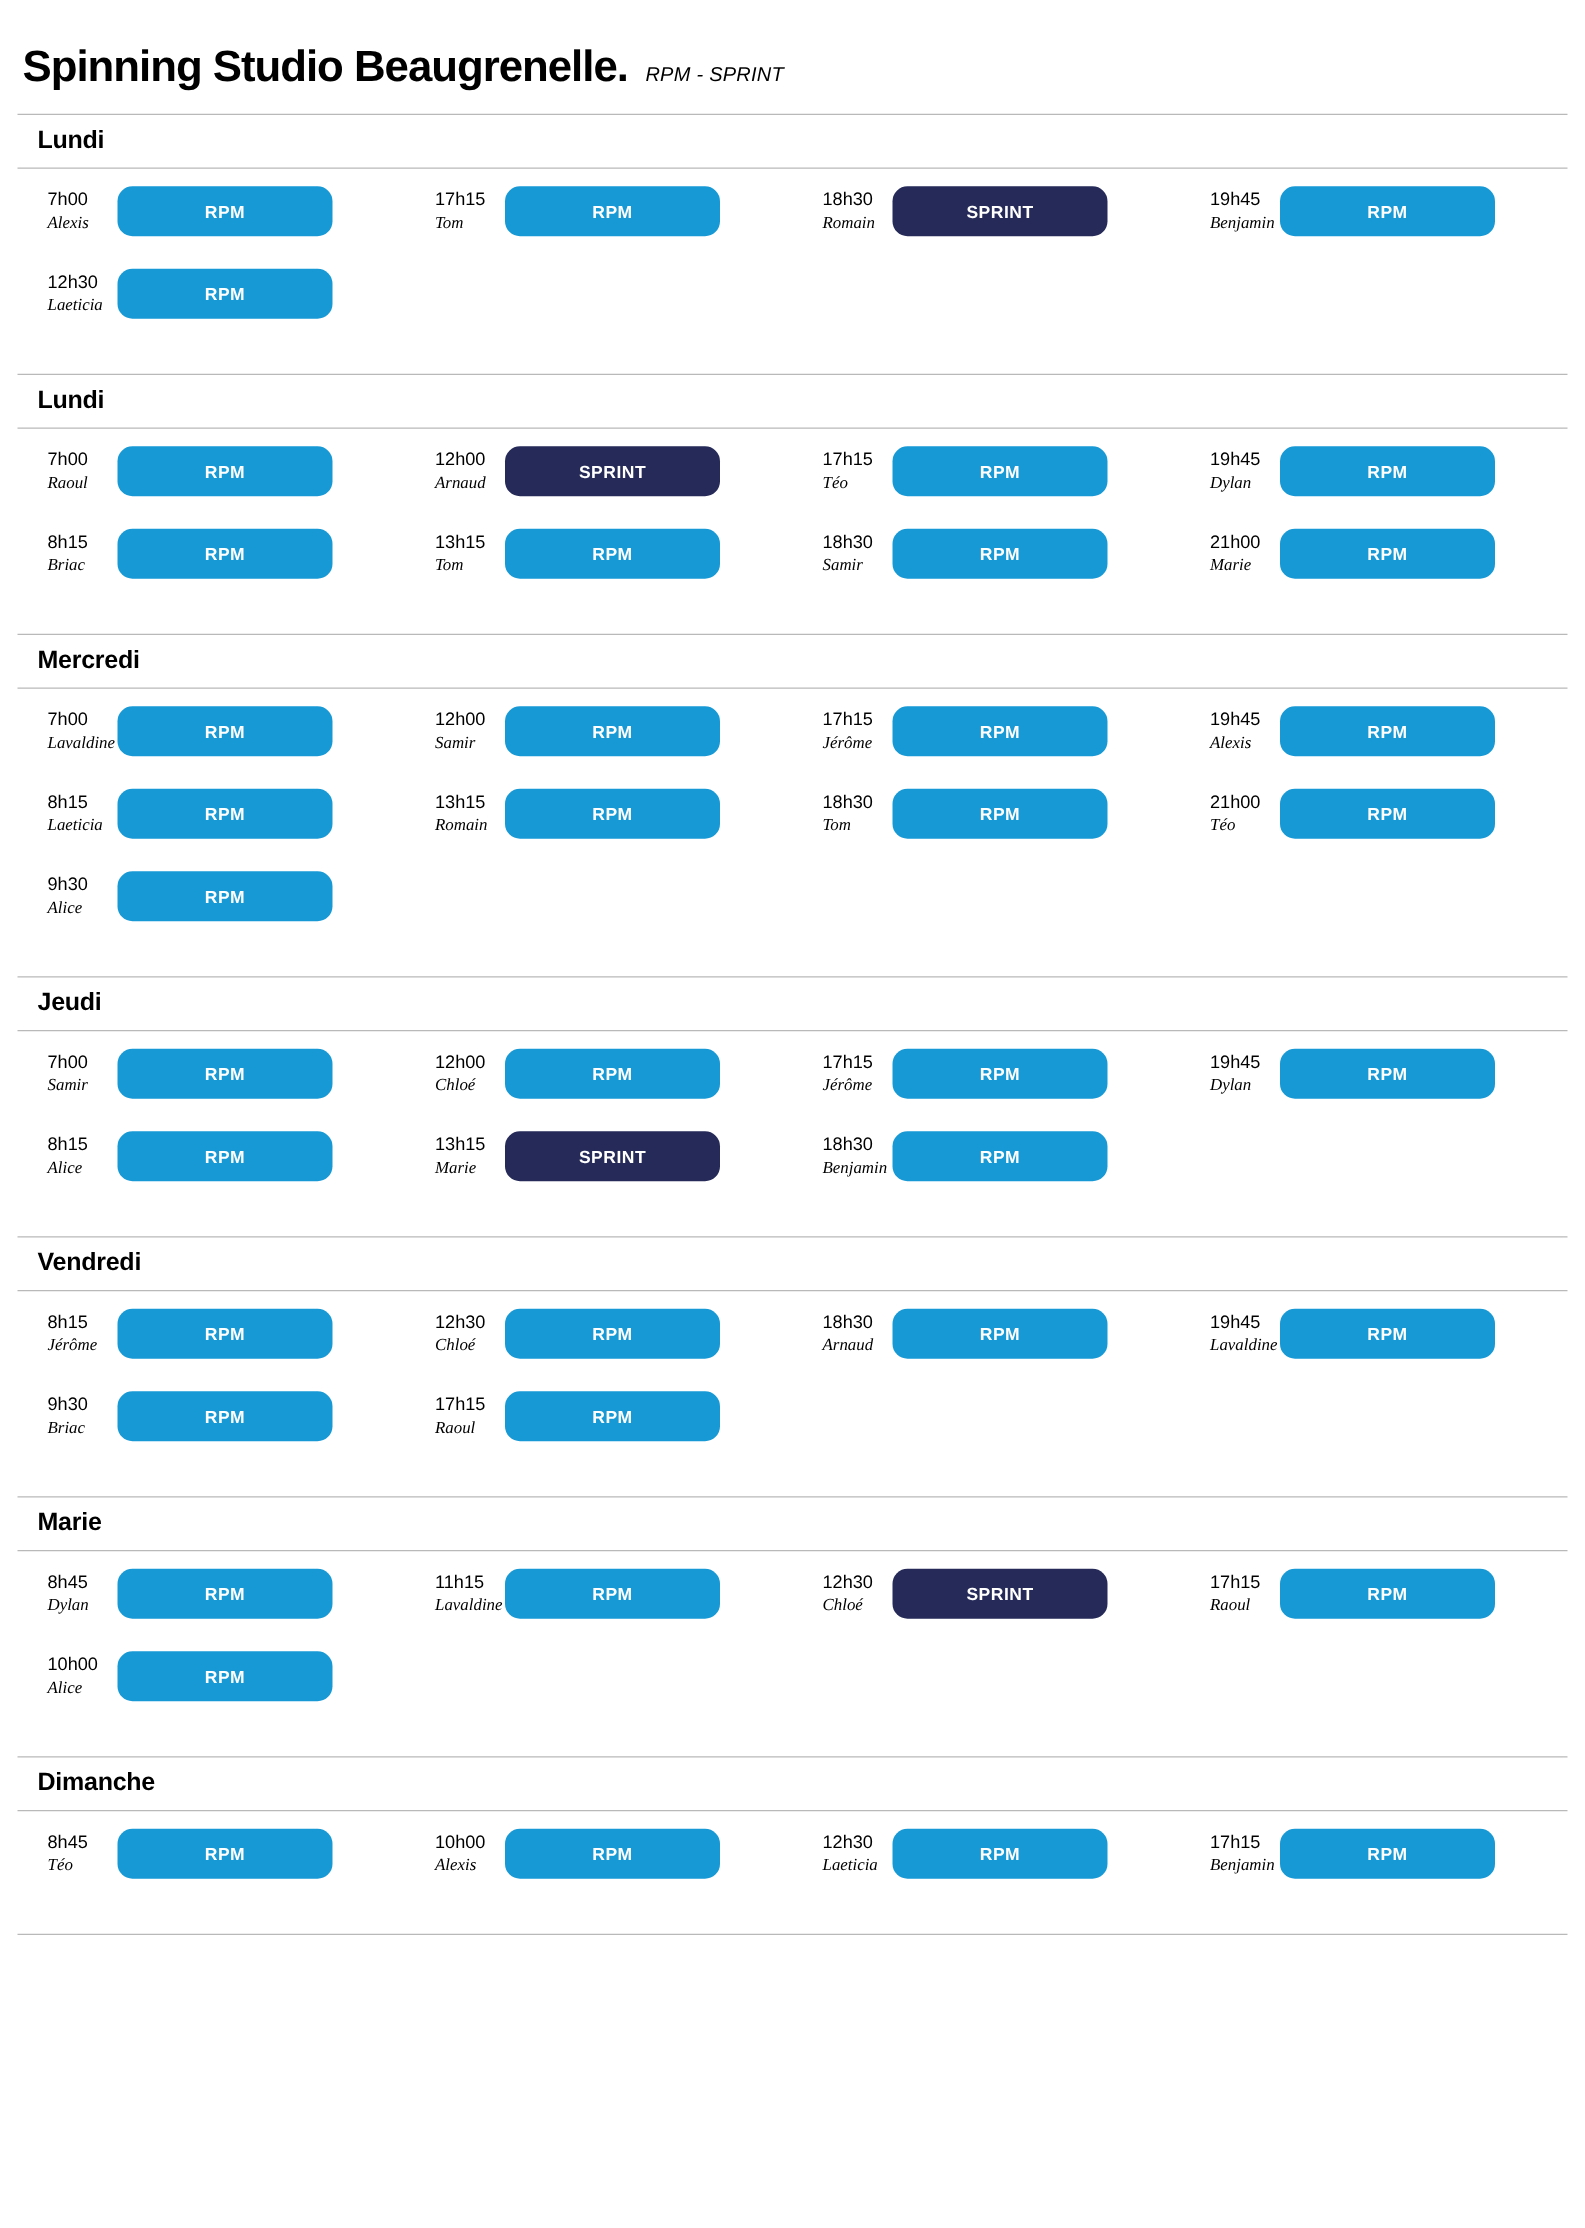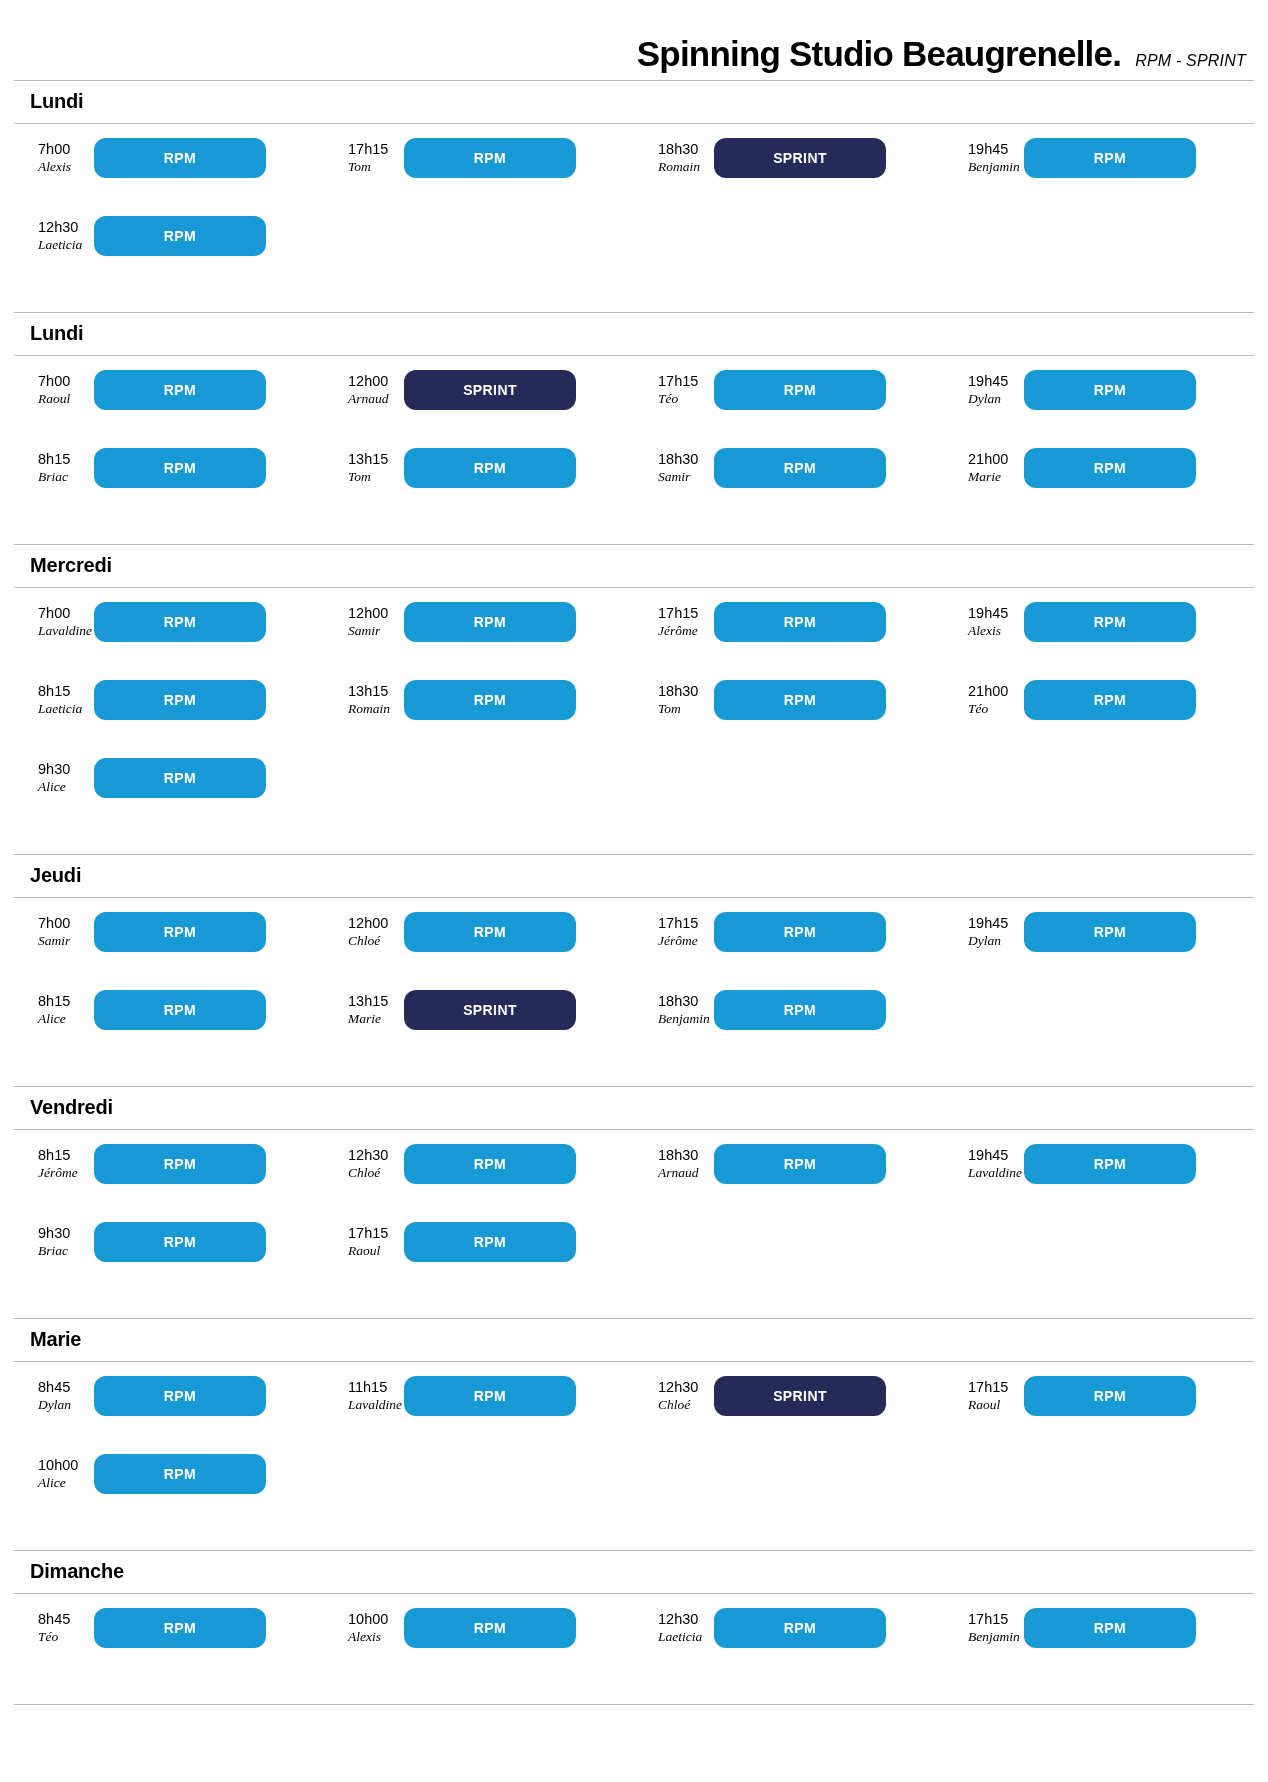--- a/index.html
+++ b/index.html
@@ -14,22 +14,21 @@
   .page {
     width: 1268px;
     padding: 36px 0 0 0;
     position: relative;
   }
   
   .header {
     display: flex;
     align-items: baseline;
     padding: 0 22px 0 18px;
-    margin-bottom: 9px;
-    justify-content: flex-end;
+    margin-bottom: 20px;
   }
   .studio-title {
     font-size: 35px;
     font-weight: bold;
     letter-spacing: -0.8px;
     line-height: 1;
     white-space: nowrap;
   }
   .studio-subtitle {
     font-size: 16px;
@@ -57,21 +56,21 @@
     flex-wrap: wrap;
   }
   .slot-col {
     width: 25%;
     display: flex;
     flex-direction: column;
   }
   .slot {
     display: flex;
     align-items: flex-start;
-    height: 78px;
+    height: 66px;
   }
   .slot-meta {
     width: 80px;
     flex: none;
     padding-top: 2px;
     padding-left: 24px;
   }
   .slot-time {
     font-size: 14.5px;
     line-height: 1.25;

